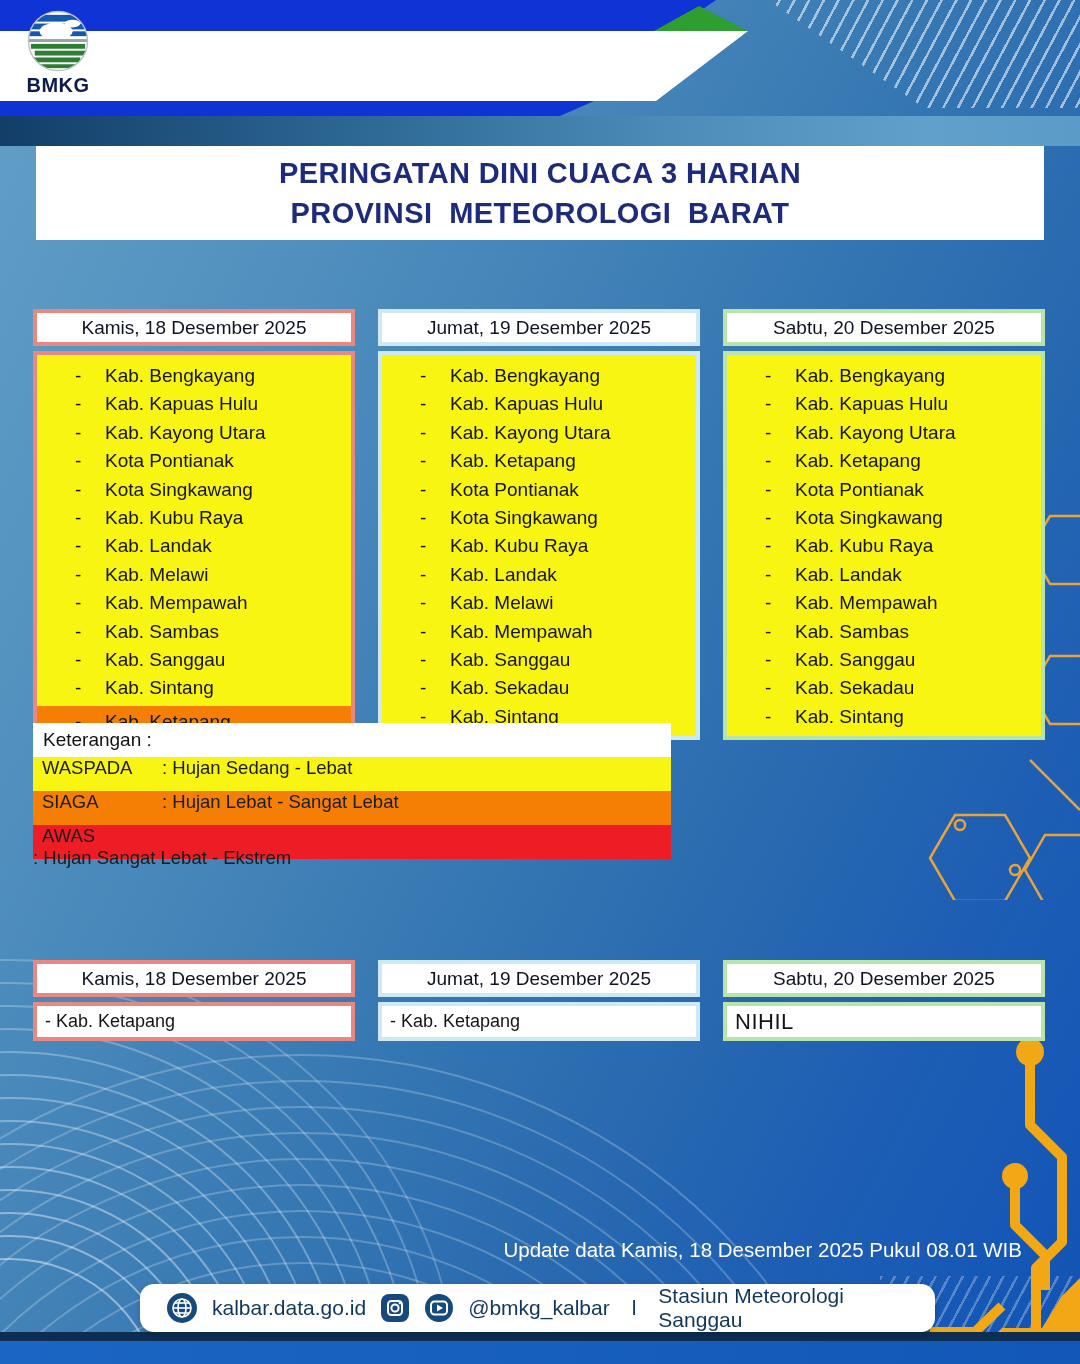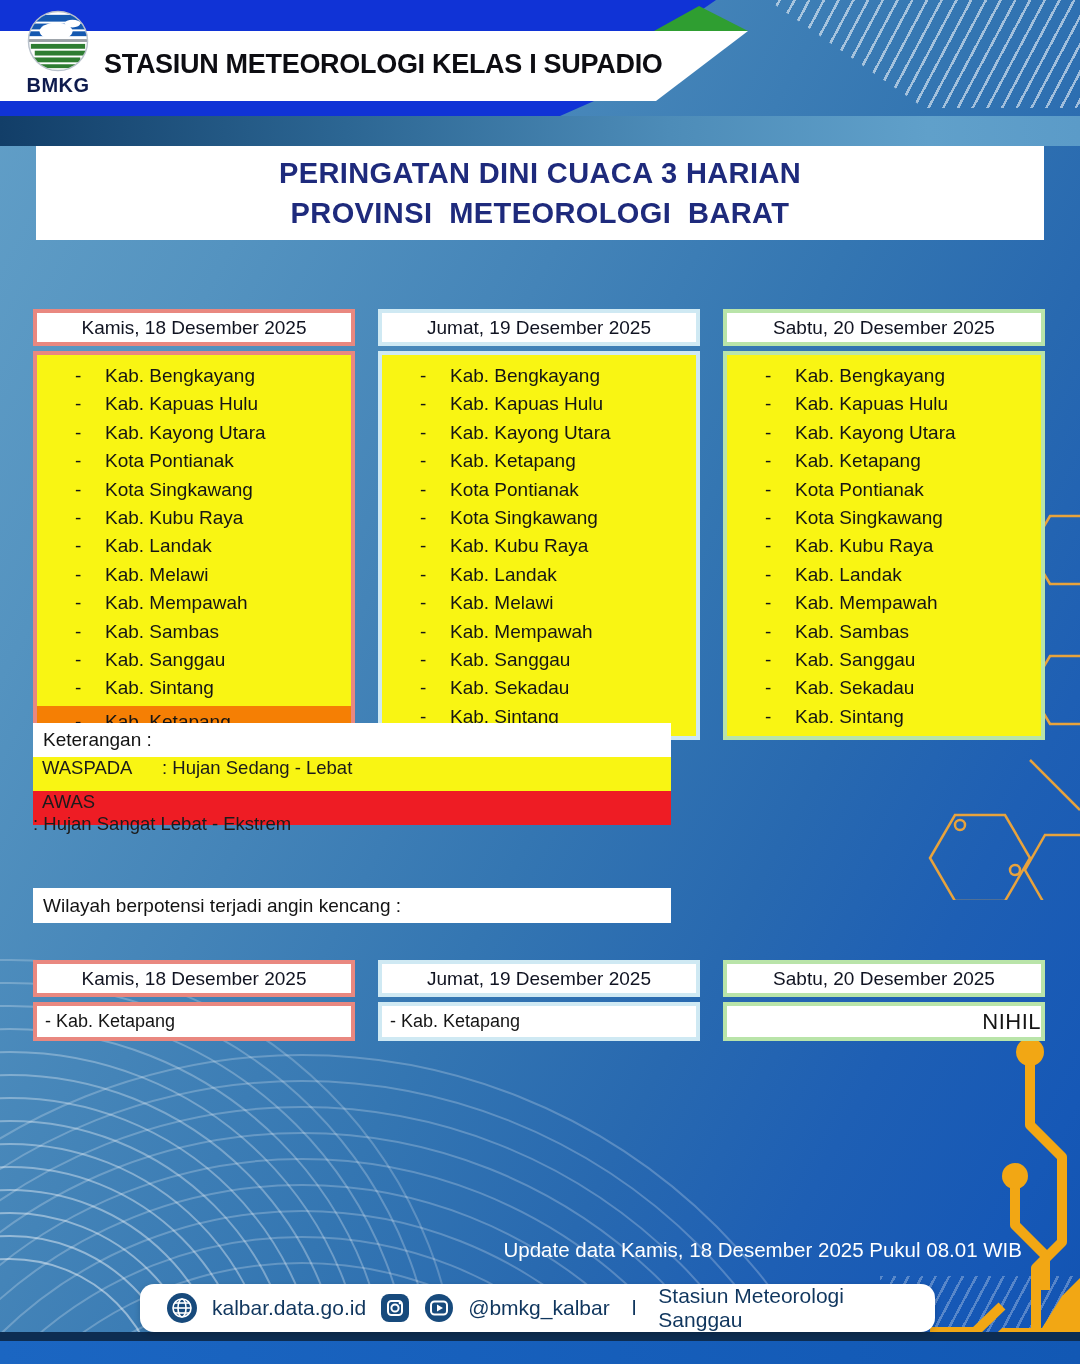--- a/index.html
+++ b/index.html
@@ -49,21 +49,21 @@
   .legend-row{height:34px;display:flex;align-items:flex-start;font-size:18.5px;color:#1b1b1b;}
   .legend-label{display:inline-block;width:120px;padding-left:9px;}
   .legend-desc{}
 
   
   .wind-title{position:absolute;left:33px;top:888px;width:638px;height:35px;line-height:35px;
     background:#ffffff;padding-left:10px;box-sizing:border-box;font-size:19px;color:#131313;}
   .wind-grid{position:absolute;left:33px;top:934px;width:1012px;display:flex;gap:23px;}
   .wind-value{background:#ffffff;border:4px solid #ccc;height:31px;line-height:31px;font-size:18px;
     color:#151515;padding-left:8px;margin-top:5px;}
-  .wind-value.nihil{text-align:right;padding-left:0;font-size:22px;letter-spacing:.5px;}
+  .wind-value.nihil{text-align:left;padding-left:8px;font-size:22px;letter-spacing:.5px;}
 
   
   .update-text{position:absolute;right:58px;top:1238px;color:#ffffff;font-size:20.5px;z-index:4;}
   .footer-pill{position:absolute;left:140px;top:1284px;width:795px;height:48px;background:#ffffff;
     border-radius:14px;display:flex;align-items:center;padding:0 26px;box-sizing:border-box;gap:14px;
     box-shadow:0 2px 6px rgba(0,0,0,.18);z-index:5;color:#10365e;font-size:21px;}
   .footer-pill .website{margin-right:auto;}
   .footer-pill .icon{display:flex;align-items:center;}
   .footer-pill .sep{margin:0 8px;color:#10365e;}
 </style>
@@ -156,21 +156,20 @@
         <ellipse cx="47" cy="14" rx="8" ry="4" fill="#ffffff"></ellipse>
         <rect x="2" y="30" width="60" height="3" fill="#9aa0a6"></rect>
         <rect x="4" y="35" width="56" height="5" fill="#2e7d32"></rect>
         <rect x="8" y="42" width="54" height="5" fill="#2e7d32"></rect>
         <rect x="3" y="49" width="52" height="5" fill="#2e7d32"></rect>
         <rect x="10" y="56" width="44" height="4" fill="#2e7d32"></rect>
       </g>
     </svg>
     <div class="logo-text">BMKG</div>
   </div>
-  <div class="station-name">STASIUN METEOROLOGI KELAS I SUPADIO</div>
   <div class="under-band"></div>
 
   <section class="title-box">
     <div>PERINGATAN DINI CUACA 3 HARIAN</div>
     <div>PROVINSI  METEOROLOGI  BARAT</div>
   </section>
 
   <section class="warn-grid" id="warnGrid">
       <div class="warn-col">
         <div class="day-header" style="border-color: rgb(233, 136, 128);">Kamis, 18 Desember 2025</div>
@@ -345,28 +344,31 @@
       </div>
     </section>
 
   <section class="legend">
     <div class="legend-title">Keterangan :</div>
     <div id="legendRows">
         <div class="legend-row" style="background: rgb(249, 245, 19);">
           <span class="legend-label">WASPADA</span>
           <span class="legend-desc">: Hujan Sedang - Lebat</span>
         </div>
+        <div class="legend-row" style="background: rgb(245, 127, 4);">
+          <span class="legend-label">SIAGA</span>
+          <span class="legend-desc">: Hujan Lebat - Sangat Lebat</span>
+        </div>
         <div class="legend-row" style="background: rgb(238, 28, 36); flex-direction: column;">
           <span class="legend-label">AWAS</span>
           <span class="legend-desc">: Hujan Sangat Lebat - Ekstrem</span>
         </div>
       </div>
   </section>
 
-  <section class="wind-title">Wilayah berpotensi terjadi angin kencang :</section>
   <section class="wind-grid" id="windGrid">
       <div class="warn-col">
         <div class="day-header" style="border-color: rgb(233, 136, 128);">Kamis, 18 Desember 2025</div>
         <div class="wind-value" style="border-color: rgb(233, 136, 128);">-  Kab. Ketapang</div>
       </div>
       <div class="warn-col">
         <div class="day-header" style="border-color: rgb(207, 233, 243);">Jumat, 19 Desember 2025</div>
         <div class="wind-value" style="border-color: rgb(207, 233, 243);">-  Kab. Ketapang</div>
       </div>
       <div class="warn-col">

